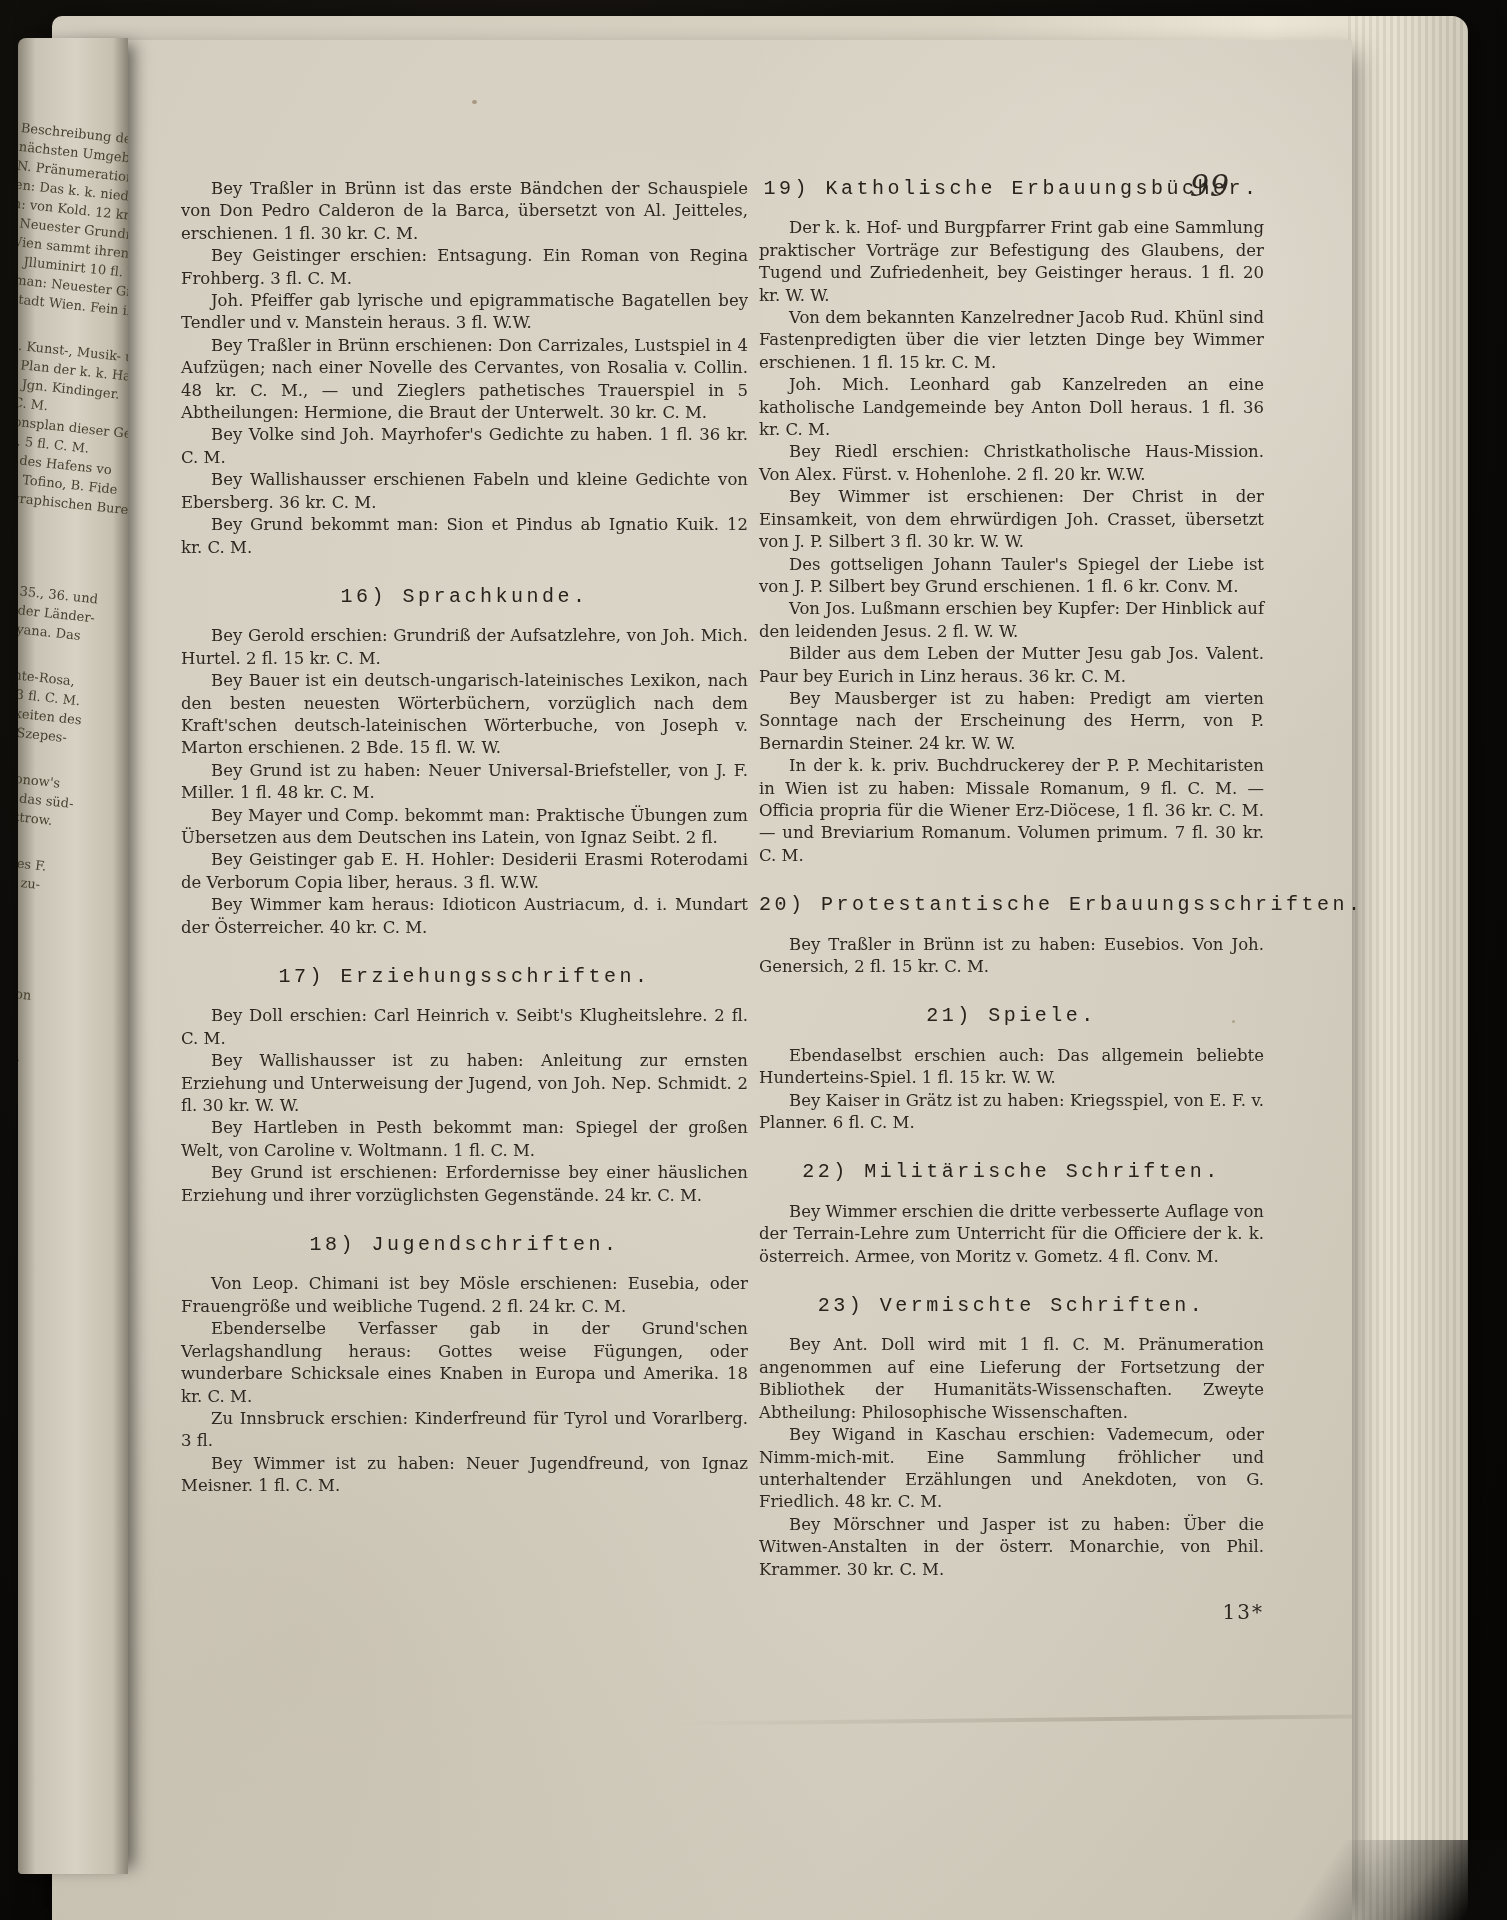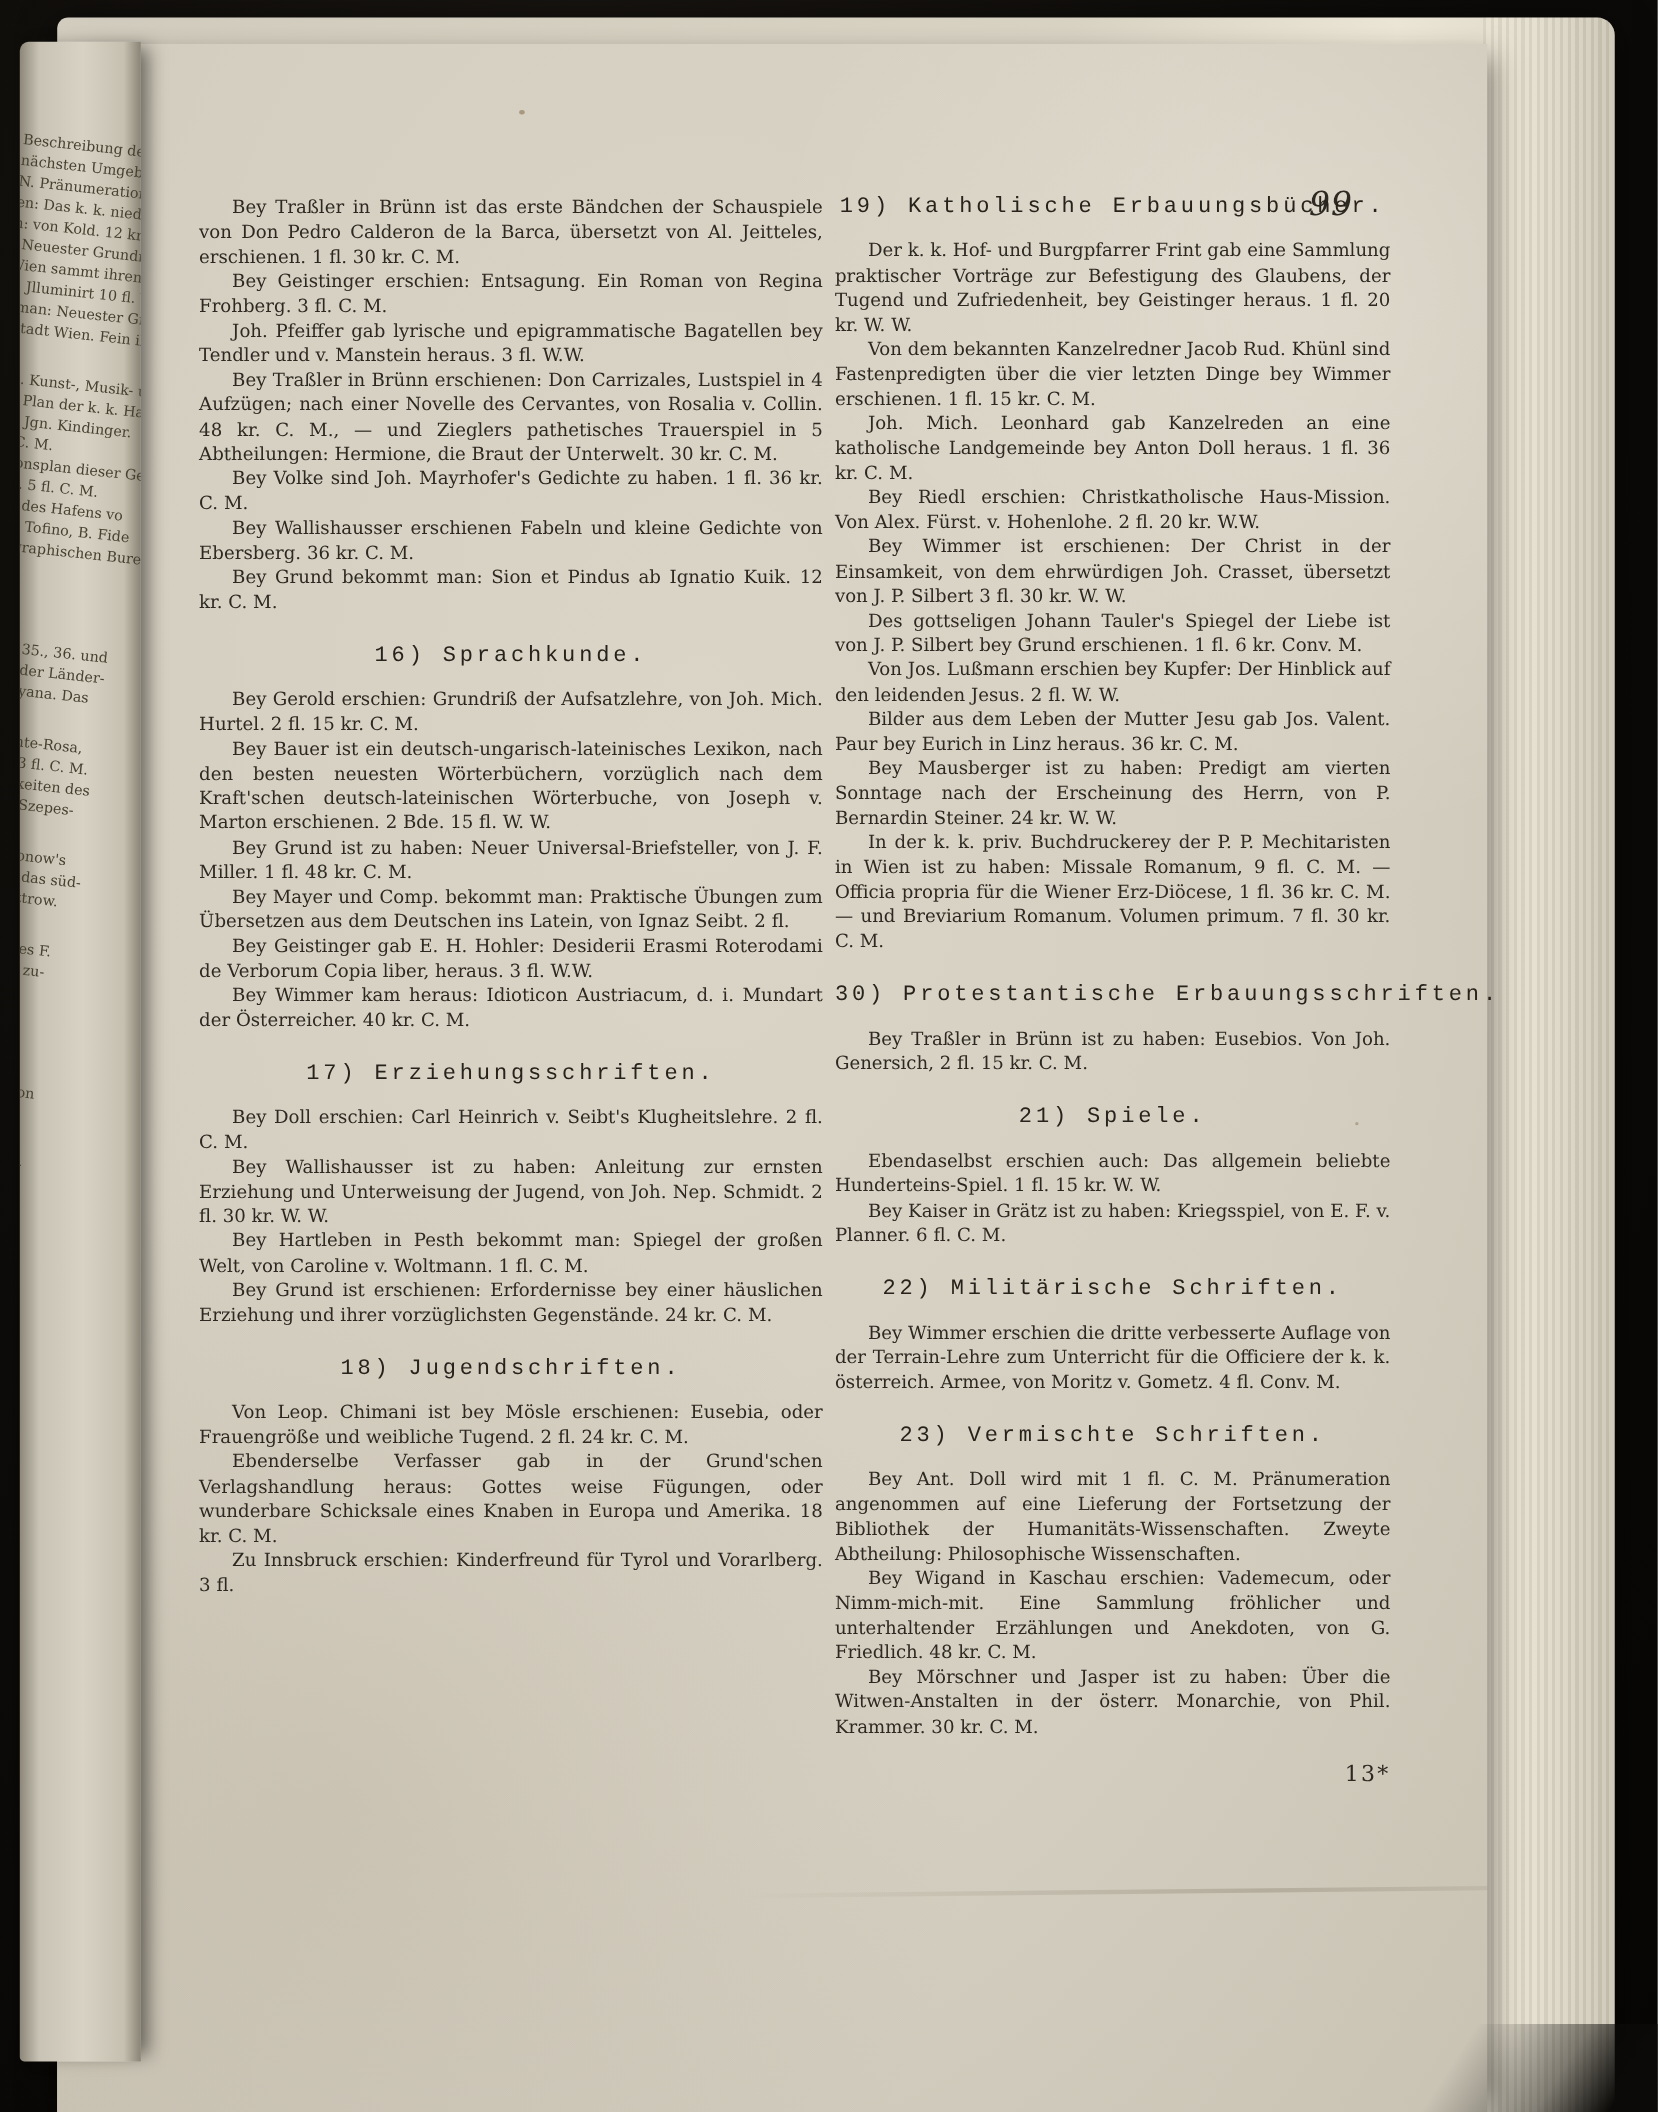--- a/index.html
+++ b/index.html
@@ -95,34 +95,35 @@
       <p class="entry">Bey Wimmer kam heraus: Idioticon Austriacum, d. i. Mundart der Österreicher. 40 kr. C. M.</p>
       <div class="section-heading">17) Erziehungsschriften.</div>
       <p class="entry">Bey Doll erschien: Carl Heinrich v. Seibt's Klugheitslehre. 2 fl. C. M.</p>
       <p class="entry">Bey Wallishausser ist zu haben: Anleitung zur ernsten Erziehung und Unterweisung der Jugend, von Joh. Nep. Schmidt. 2 fl. 30 kr. W. W.</p>
       <p class="entry">Bey Hartleben in Pesth bekommt man: Spiegel der großen Welt, von Caroline v. Woltmann. 1 fl. C. M.</p>
       <p class="entry">Bey Grund ist erschienen: Erfordernisse bey einer häuslichen Erziehung und ihrer vorzüglichsten Gegenstände. 24 kr. C. M.</p>
       <div class="section-heading">18) Jugendschriften.</div>
       <p class="entry">Von Leop. Chimani ist bey Mösle erschienen: Eusebia, oder Frauengröße und weibliche Tugend. 2 fl. 24 kr. C. M.</p>
       <p class="entry">Ebenderselbe Verfasser gab in der Grund'schen Verlagshandlung heraus: Gottes weise Fügungen, oder wunderbare Schicksale eines Knaben in Europa und Amerika. 18 kr. C. M.</p>
       <p class="entry">Zu Innsbruck erschien: Kinderfreund für Tyrol und Vorarlberg. 3 fl.</p>
+      <p class="entry">Bey Wimmer ist zu haben: Neuer Jugendfreund, von Ignaz Meisner. 1 fl. C. M.</p>
     </div>
   <div class="col col-right" id="col-right">
       <div class="section-heading">19) Katholische Erbauungsbücher.</div>
       <p class="entry">Der k. k. Hof- und Burgpfarrer Frint gab eine Sammlung praktischer Vorträge zur Befestigung des Glaubens, der Tugend und Zufriedenheit, bey Geistinger heraus. 1 fl. 20 kr. W. W.</p>
       <p class="entry">Von dem bekannten Kanzelredner Jacob Rud. Khünl sind Fastenpredigten über die vier letzten Dinge bey Wimmer erschienen. 1 fl. 15 kr. C. M.</p>
       <p class="entry">Joh. Mich. Leonhard gab Kanzelreden an eine katholische Landgemeinde bey Anton Doll heraus. 1 fl. 36 kr. C. M.</p>
       <p class="entry">Bey Riedl erschien: Christkatholische Haus-Mission. Von Alex. Fürst. v. Hohenlohe. 2 fl. 20 kr. W.W.</p>
       <p class="entry">Bey Wimmer ist erschienen: Der Christ in der Einsamkeit, von dem ehrwürdigen Joh. Crasset, übersetzt von J. P. Silbert 3 fl. 30 kr. W. W.</p>
       <p class="entry">Des gottseligen Johann Tauler's Spiegel der Liebe ist von J. P. Silbert bey Grund erschienen. 1 fl. 6 kr. Conv. M.</p>
       <p class="entry">Von Jos. Lußmann erschien bey Kupfer: Der Hinblick auf den leidenden Jesus. 2 fl. W. W.</p>
       <p class="entry">Bilder aus dem Leben der Mutter Jesu gab Jos. Valent. Paur bey Eurich in Linz heraus. 36 kr. C. M.</p>
       <p class="entry">Bey Mausberger ist zu haben: Predigt am vierten Sonntage nach der Erscheinung des Herrn, von P. Bernardin Steiner. 24 kr. W. W.</p>
       <p class="entry">In der k. k. priv. Buchdruckerey der P. P. Mechitaristen in Wien ist zu haben: Missale Romanum, 9 fl. C. M. — Officia propria für die Wiener Erz-Diöcese, 1 fl. 36 kr. C. M. — und Breviarium Romanum. Volumen primum. 7 fl. 30 kr. C. M.</p>
-      <div class="section-heading">30) Protestantische Erbauungsschriften.</div>
+      <div class="section-heading">20) Protestantische Erbauungsschriften.</div>
       <p class="entry">Bey Traßler in Brünn ist zu haben: Eusebios. Von Joh. Genersich, 2 fl. 15 kr. C. M.</p>
       <div class="section-heading">21) Spiele.</div>
       <p class="entry">Ebendaselbst erschien auch: Das allgemein beliebte Hunderteins-Spiel. 1 fl. 15 kr. W. W.</p>
       <p class="entry">Bey Kaiser in Grätz ist zu haben: Kriegsspiel, von E. F. v. Planner. 6 fl. C. M.</p>
       <div class="section-heading">22) Militärische Schriften.</div>
       <p class="entry">Bey Wimmer erschien die dritte verbesserte Auflage von der Terrain-Lehre zum Unterricht für die Officiere der k. k. österreich. Armee, von Moritz v. Gometz. 4 fl. Conv. M.</p>
       <div class="section-heading">23) Vermischte Schriften.</div>
       <p class="entry">Bey Ant. Doll wird mit 1 fl. C. M. Pränumeration angenommen auf eine Lieferung der Fortsetzung der Bibliothek der Humanitäts-Wissenschaften. Zweyte Abtheilung: Philosophische Wissenschaften.</p>
       <p class="entry">Bey Wigand in Kaschau erschien: Vademecum, oder Nimm-mich-mit. Eine Sammlung fröhlicher und unterhaltender Erzählungen und Anekdoten, von G. Friedlich. 48 kr. C. M.</p>
       <p class="entry">Bey Mörschner und Jasper ist zu haben: Über die Witwen-Anstalten in der österr. Monarchie, von Phil. Krammer. 30 kr. C. M.</p>

